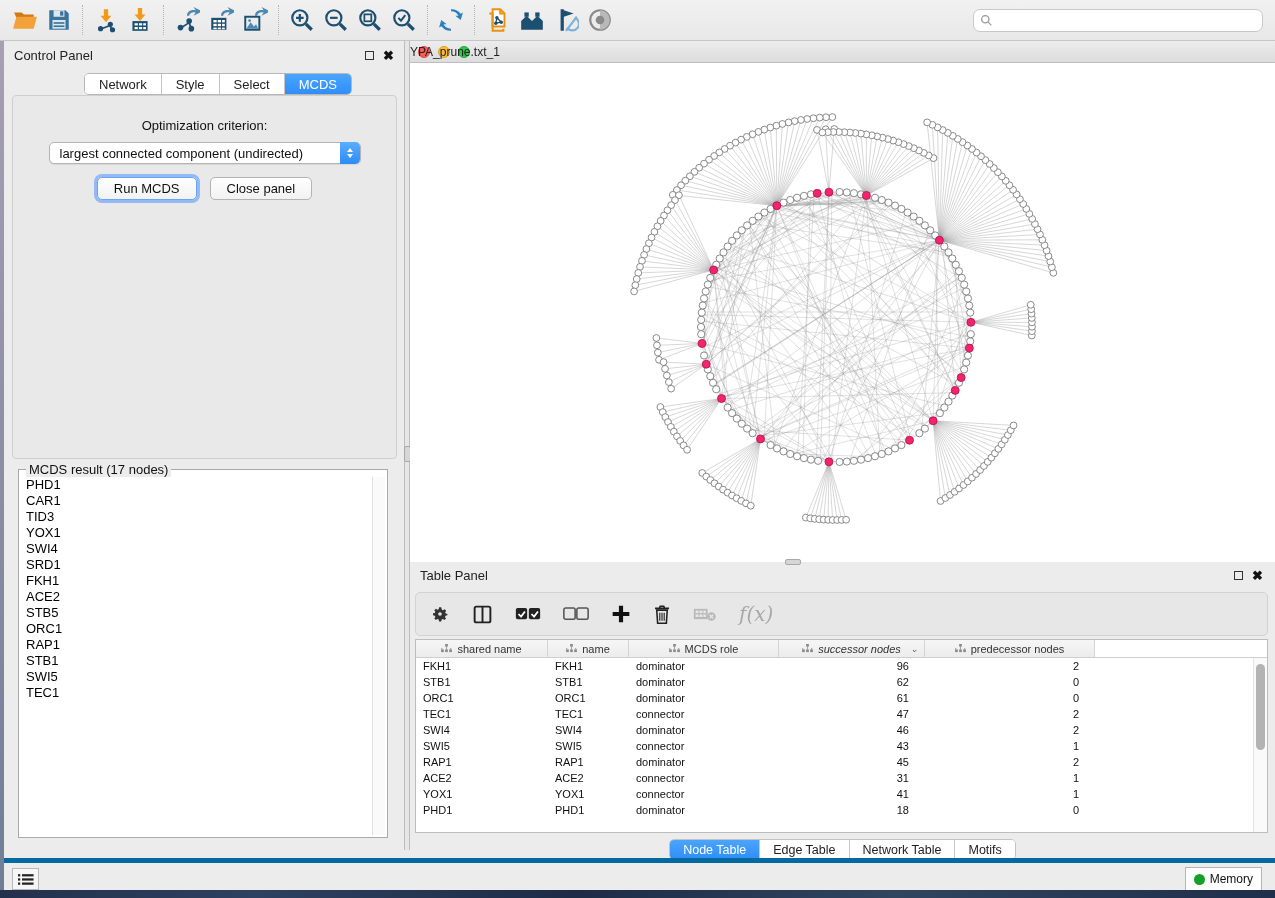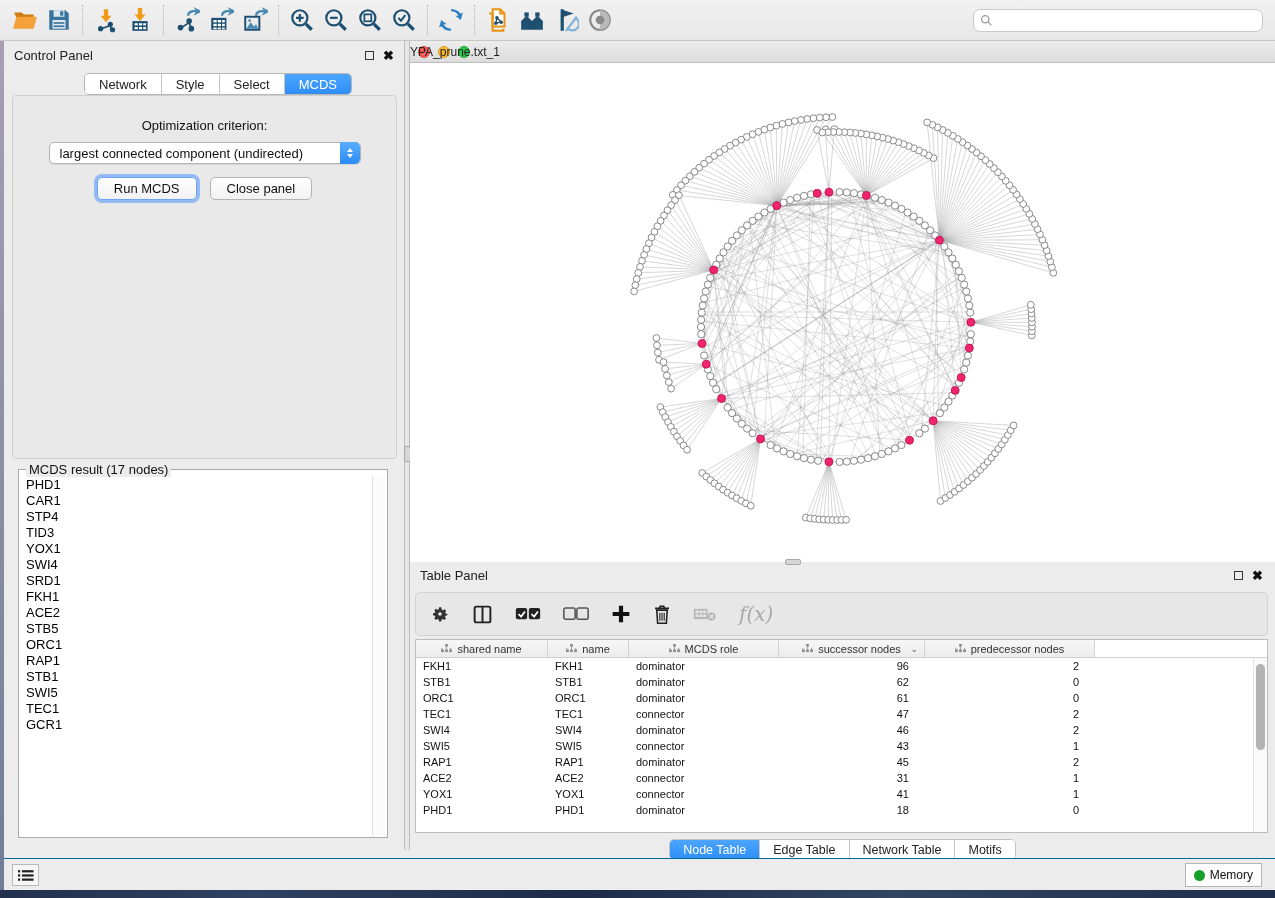--- a/index.html
+++ b/index.html
@@ -99,21 +99,21 @@
   .tscroll { position:absolute; right:0; top:18px; bottom:0; width:14px; background:#fafafa; border-left:1px solid #e4e4e4; }
   .tthumb { position:absolute; left:2px; top:6px; width:9px; height:86px; background:#b3b3b3; border-radius:5px; }
 
   .bottom-tabs { position:absolute; left:0; right:0; top:277px; display:flex; justify-content:center; }
   .bt-group { display:flex; height:21px; border:1px solid #c3c3c3; border-radius:5px; overflow:hidden; background:#fff; }
   .bt { padding:0 13px; font-size:12.5px; color:#222; display:flex; align-items:center; border-right:1px solid #c9c9c9; background:#fff; }
   .bt:last-child { border-right:none; }
   .bt.selected { background:linear-gradient(#4ba5fd,#2f8ef8); color:#fff; }
 
   
-  .status-bar { position:absolute; left:4px; right:0; bottom:8px; height:32px; background:#ececec; border-top:1px solid #0369a1; }
+  .status-bar { position:absolute; left:4px; right:0; bottom:8px; height:32px; background:#ececec; border-top:5px solid #0369a1; }
   .list-btn { position:absolute; left:8px; top:5px; width:27px; height:22px; background:#f6f6f6; border:1px solid #b9b9b9;
     display:flex; align-items:center; justify-content:center; }
   .memory-btn { position:absolute; right:13px; top:4px; height:24px; background:#fdfdfd; border:1px solid #b5b5b5;
     display:flex; align-items:center; gap:5px; padding:0 8px; font-size:12px; color:#111; }
   .mem-dot { width:11px; height:11px; border-radius:50%; background:#15a02c; }
 </style>
 </head>
 <body>
 
 <div class="toolbar">
@@ -331,34 +331,32 @@
       <button class="mac-btn">Close panel</button>
     </div>
   </div>
 
   <div class="group-box">
     <span class="group-title">MCDS result (17 nodes)</span>
     <div class="group-border">
       <div class="mcds-list">
           <div class="mcds-item">PHD1</div>
           <div class="mcds-item">CAR1</div>
-          <div class="mcds-item">STP4</div>
           <div class="mcds-item">TID3</div>
           <div class="mcds-item">YOX1</div>
           <div class="mcds-item">SWI4</div>
           <div class="mcds-item">SRD1</div>
           <div class="mcds-item">FKH1</div>
           <div class="mcds-item">ACE2</div>
           <div class="mcds-item">STB5</div>
           <div class="mcds-item">ORC1</div>
           <div class="mcds-item">RAP1</div>
           <div class="mcds-item">STB1</div>
           <div class="mcds-item">SWI5</div>
           <div class="mcds-item">TEC1</div>
-          <div class="mcds-item">GCR1</div>
         </div>
       <div class="group-scroll"></div>
     </div>
   </div>
 </div>
 
 <div class="v-split">
   <div class="v-split-handle"></div>
 </div>
 
@@ -1154,21 +1152,21 @@
             <g fill="#8a8a8a">
               <rect x="4.5" y="0" width="3" height="3"></rect>
               <rect x="0" y="6" width="3" height="3"></rect>
               <rect x="4.5" y="6" width="3" height="3"></rect>
               <rect x="9" y="6" width="3" height="3"></rect>
               <path d="M5.7 3h.8v1.5H1.2V6h-.9V4.5h5.4zM5.7 4.5h.8V6h-.8zM10.3 4.5h.9V6h-.9z"></path>
             </g>
           </svg>
           <span>MCDS role</span>
         </div>
-        <div class="th" style="width: 146px;">
+        <div class="th" style="width: 146px; font-style: italic;">
           <svg width="11" height="9" viewBox="0 0 12 10">
             <g fill="#8a8a8a">
               <rect x="4.5" y="0" width="3" height="3"></rect>
               <rect x="0" y="6" width="3" height="3"></rect>
               <rect x="4.5" y="6" width="3" height="3"></rect>
               <rect x="9" y="6" width="3" height="3"></rect>
               <path d="M5.7 3h.8v1.5H1.2V6h-.9V4.5h5.4zM5.7 4.5h.8V6h-.8zM10.3 4.5h.9V6h-.9z"></path>
             </g>
           </svg>
           <span>successor nodes</span>

